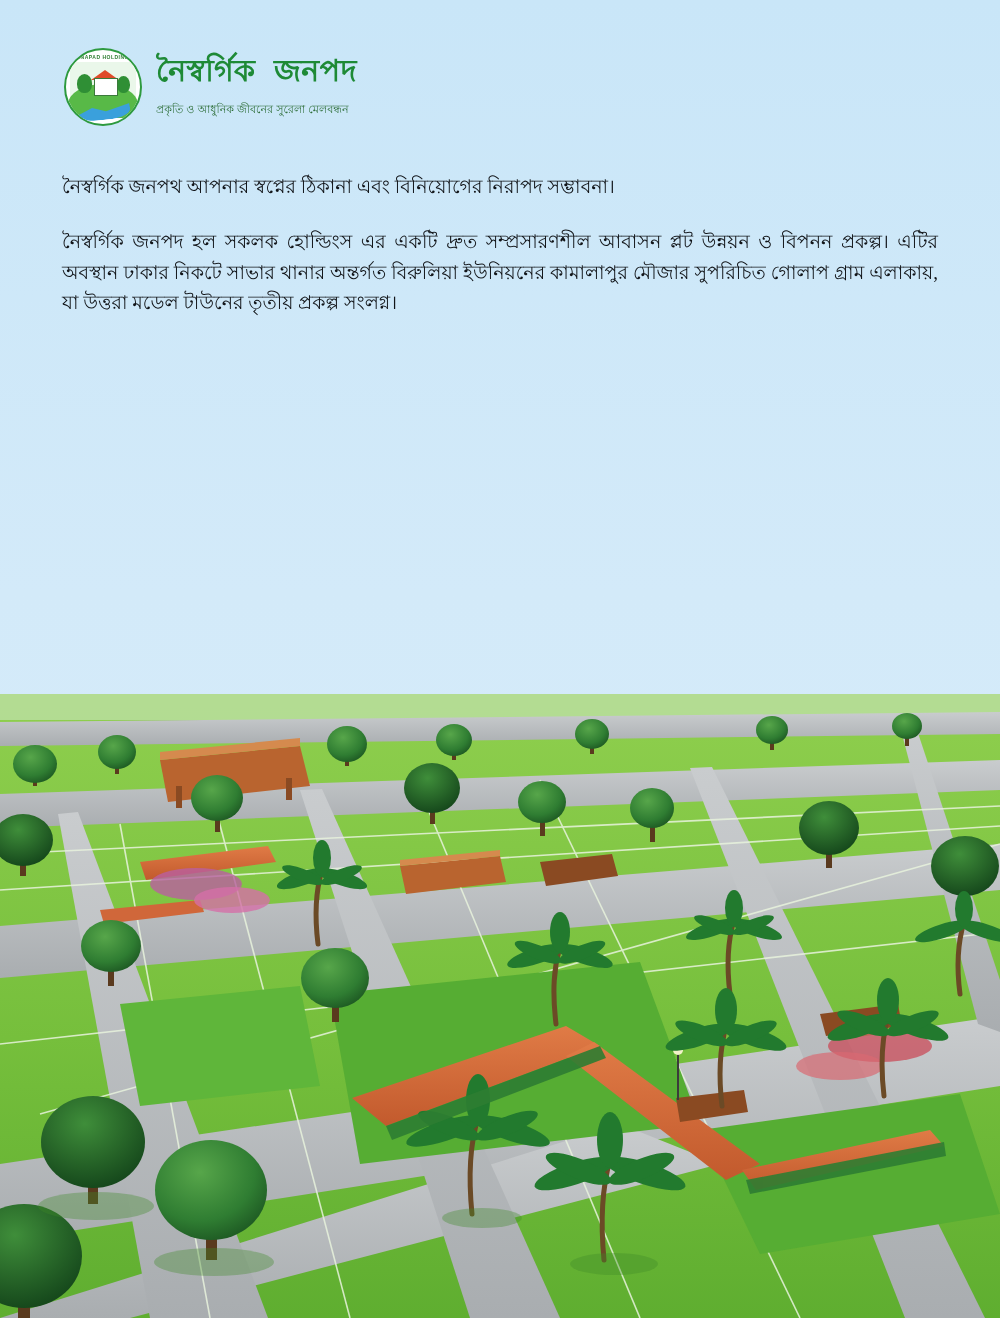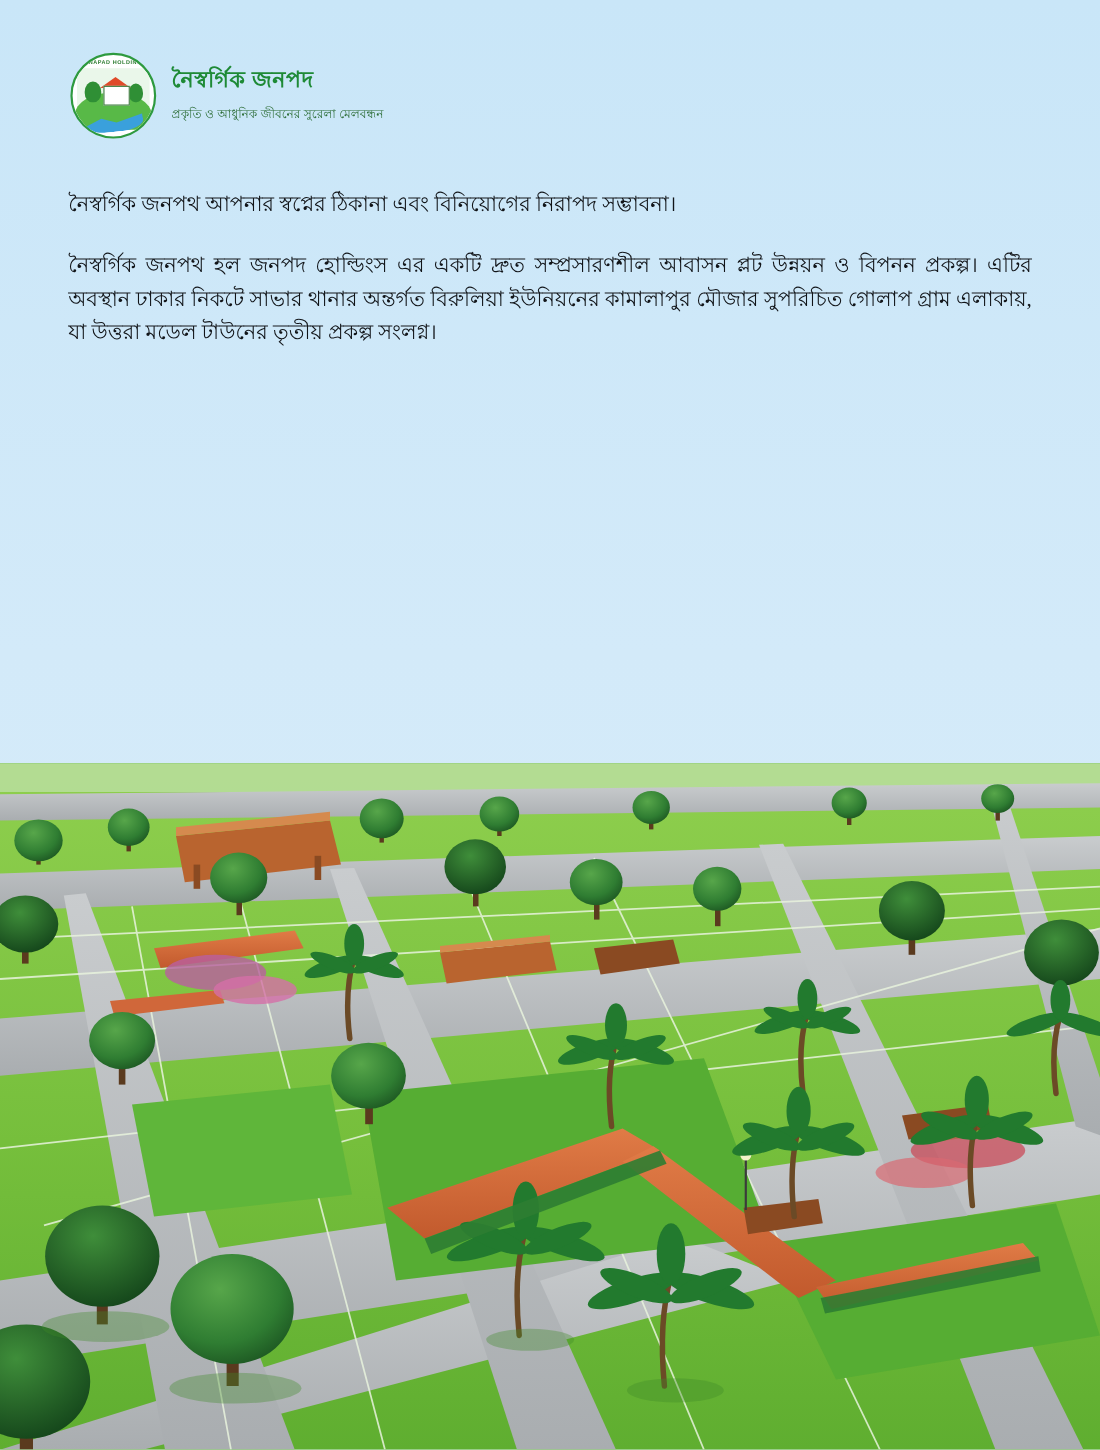--- a/index.html
+++ b/index.html
@@ -120,26 +120,26 @@
     border-radius: 50% 50% 45% 45%;
   }
 
   .logo-text-wrap {
     display: flex;
     flex-direction: column;
     justify-content: center;
     padding-top: 2px;
   }
   .logo-title {
-    font-size: 20px;
+    font-size: 30px;
     line-height: 1.1;
     font-weight: bold;
     color: #1e8a36;
     letter-spacing: 0.5px;
-    font-family: Liberation Sans, sans-serif;
+    font-family: Liberation Mono, monospace;
   }
   .logo-tagline {
     margin-top: 11px;
     font-size: 11px;
     color: #2f6f3a;
     font-family: Liberation Sans, sans-serif;
   }
 
   
   .content {
@@ -189,21 +189,21 @@
       <div class="river"></div>
     </div>
     <div class="logo-text-wrap">
       <div class="logo-title">নৈস্বর্গিক জনপদ</div>
       <div class="logo-tagline">প্রকৃতি ও আধুনিক জীবনের সুরেলা মেলবন্ধন</div>
     </div>
   </div>
 
   <div class="content">
     <p class="para lead">নৈস্বর্গিক জনপথ আপনার স্বপ্নের ঠিকানা এবং বিনিয়োগের নিরাপদ সম্ভাবনা।</p>
-    <p class="para">নৈস্বর্গিক জনপথ হল জনপদ হোল্ডিংস এর একটি দ্রুত সম্প্রসারণশীল আবাসন প্লট উন্নয়ন ও বিপনন প্রকল্প। এটির অবস্থান ঢাকার নিকটে সাভার থানার অন্তর্গত বিরুলিয়া ইউনিয়নের কামালাপুর মৌজার সুপরিচিত গোলাপ গ্রাম এলাকায়, যা উত্তরা মডেল টাউনের তৃতীয় প্রকল্প সংলগ্ন।</p>
+    <p class="para">নৈস্বর্গিক জনপদ হল সকলক হোল্ডিংস এর একটি দ্রুত সম্প্রসারণশীল আবাসন প্লট উন্নয়ন ও বিপনন প্রকল্প। এটির অবস্থান ঢাকার নিকটে সাভার থানার অন্তর্গত বিরুলিয়া ইউনিয়নের কামালাপুর মৌজার সুপরিচিত গোলাপ গ্রাম এলাকায়, যা উত্তরা মডেল টাউনের তৃতীয় প্রকল্প সংলগ্ন।</p>
   </div>
 
   <div class="illustration">
     <svg class="ill-svg" viewBox="0 0 1000 624" preserveAspectRatio="xMidYMid slice">
       <defs>
         <linearGradient id="grassGrad" x1="0" y1="0" x2="0" y2="1">
           <stop offset="0%" stop-color="#8fcf4e"></stop>
           <stop offset="55%" stop-color="#76bf3c"></stop>
           <stop offset="100%" stop-color="#5fae30"></stop>
         </linearGradient>

